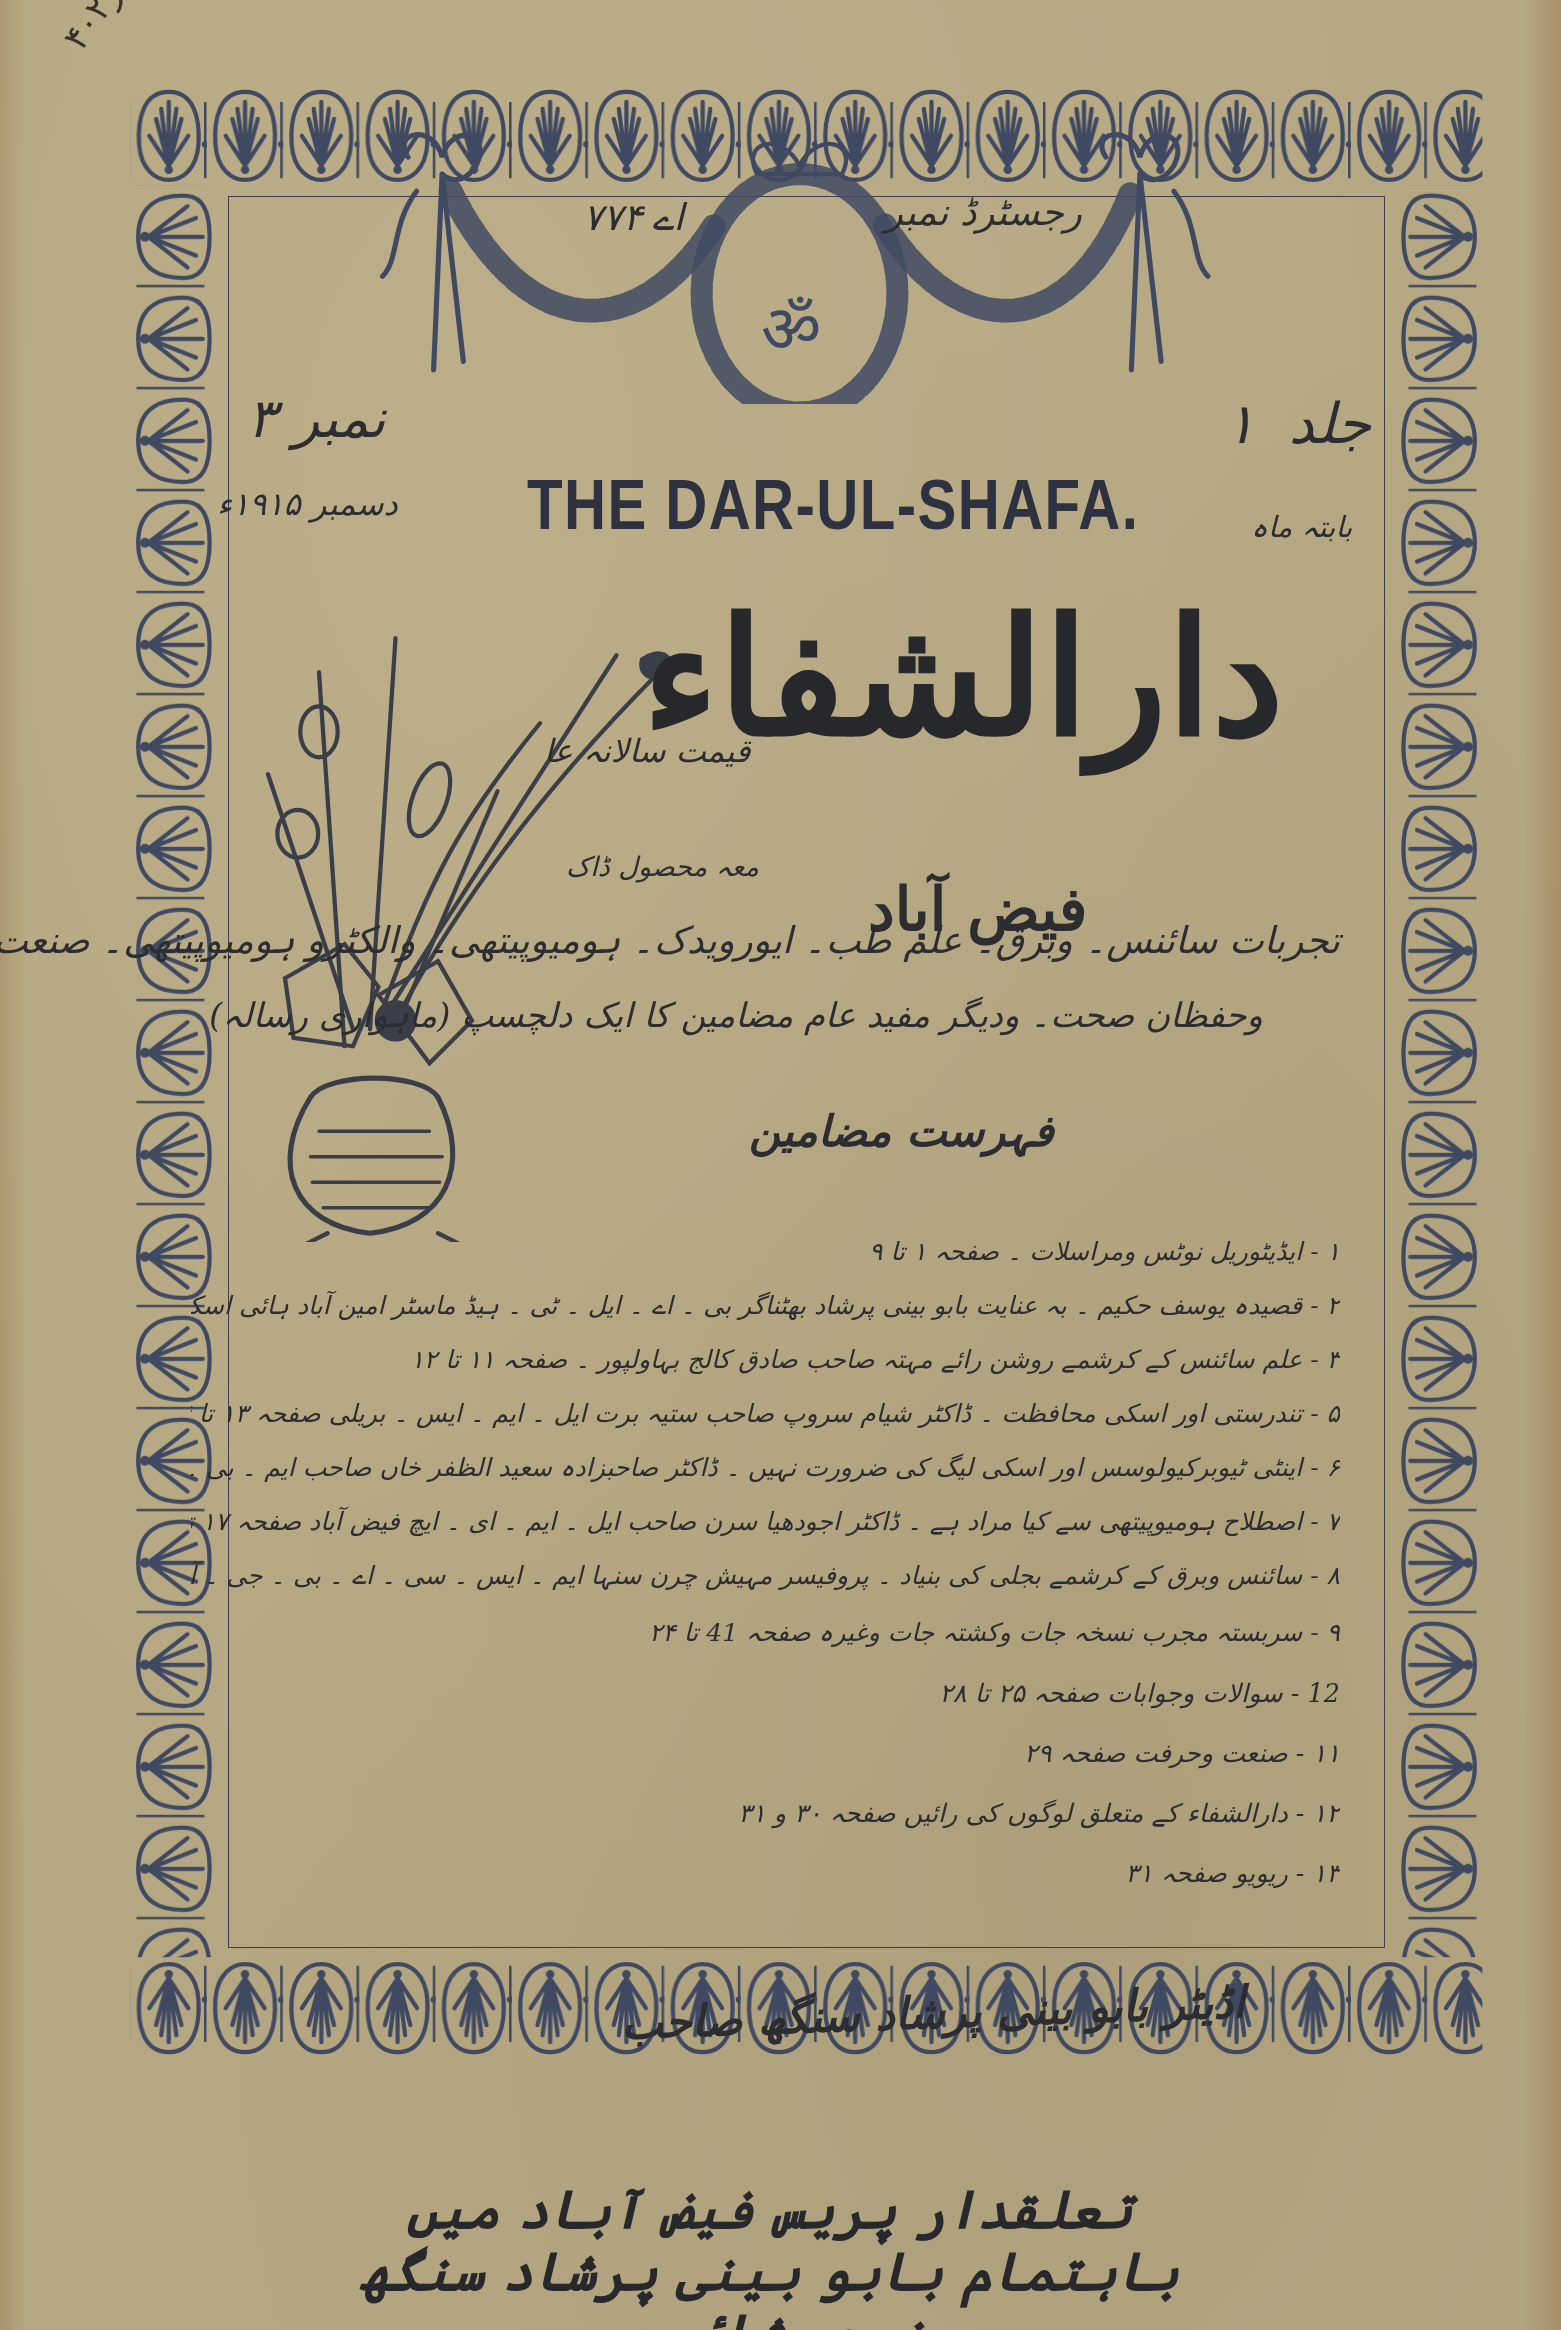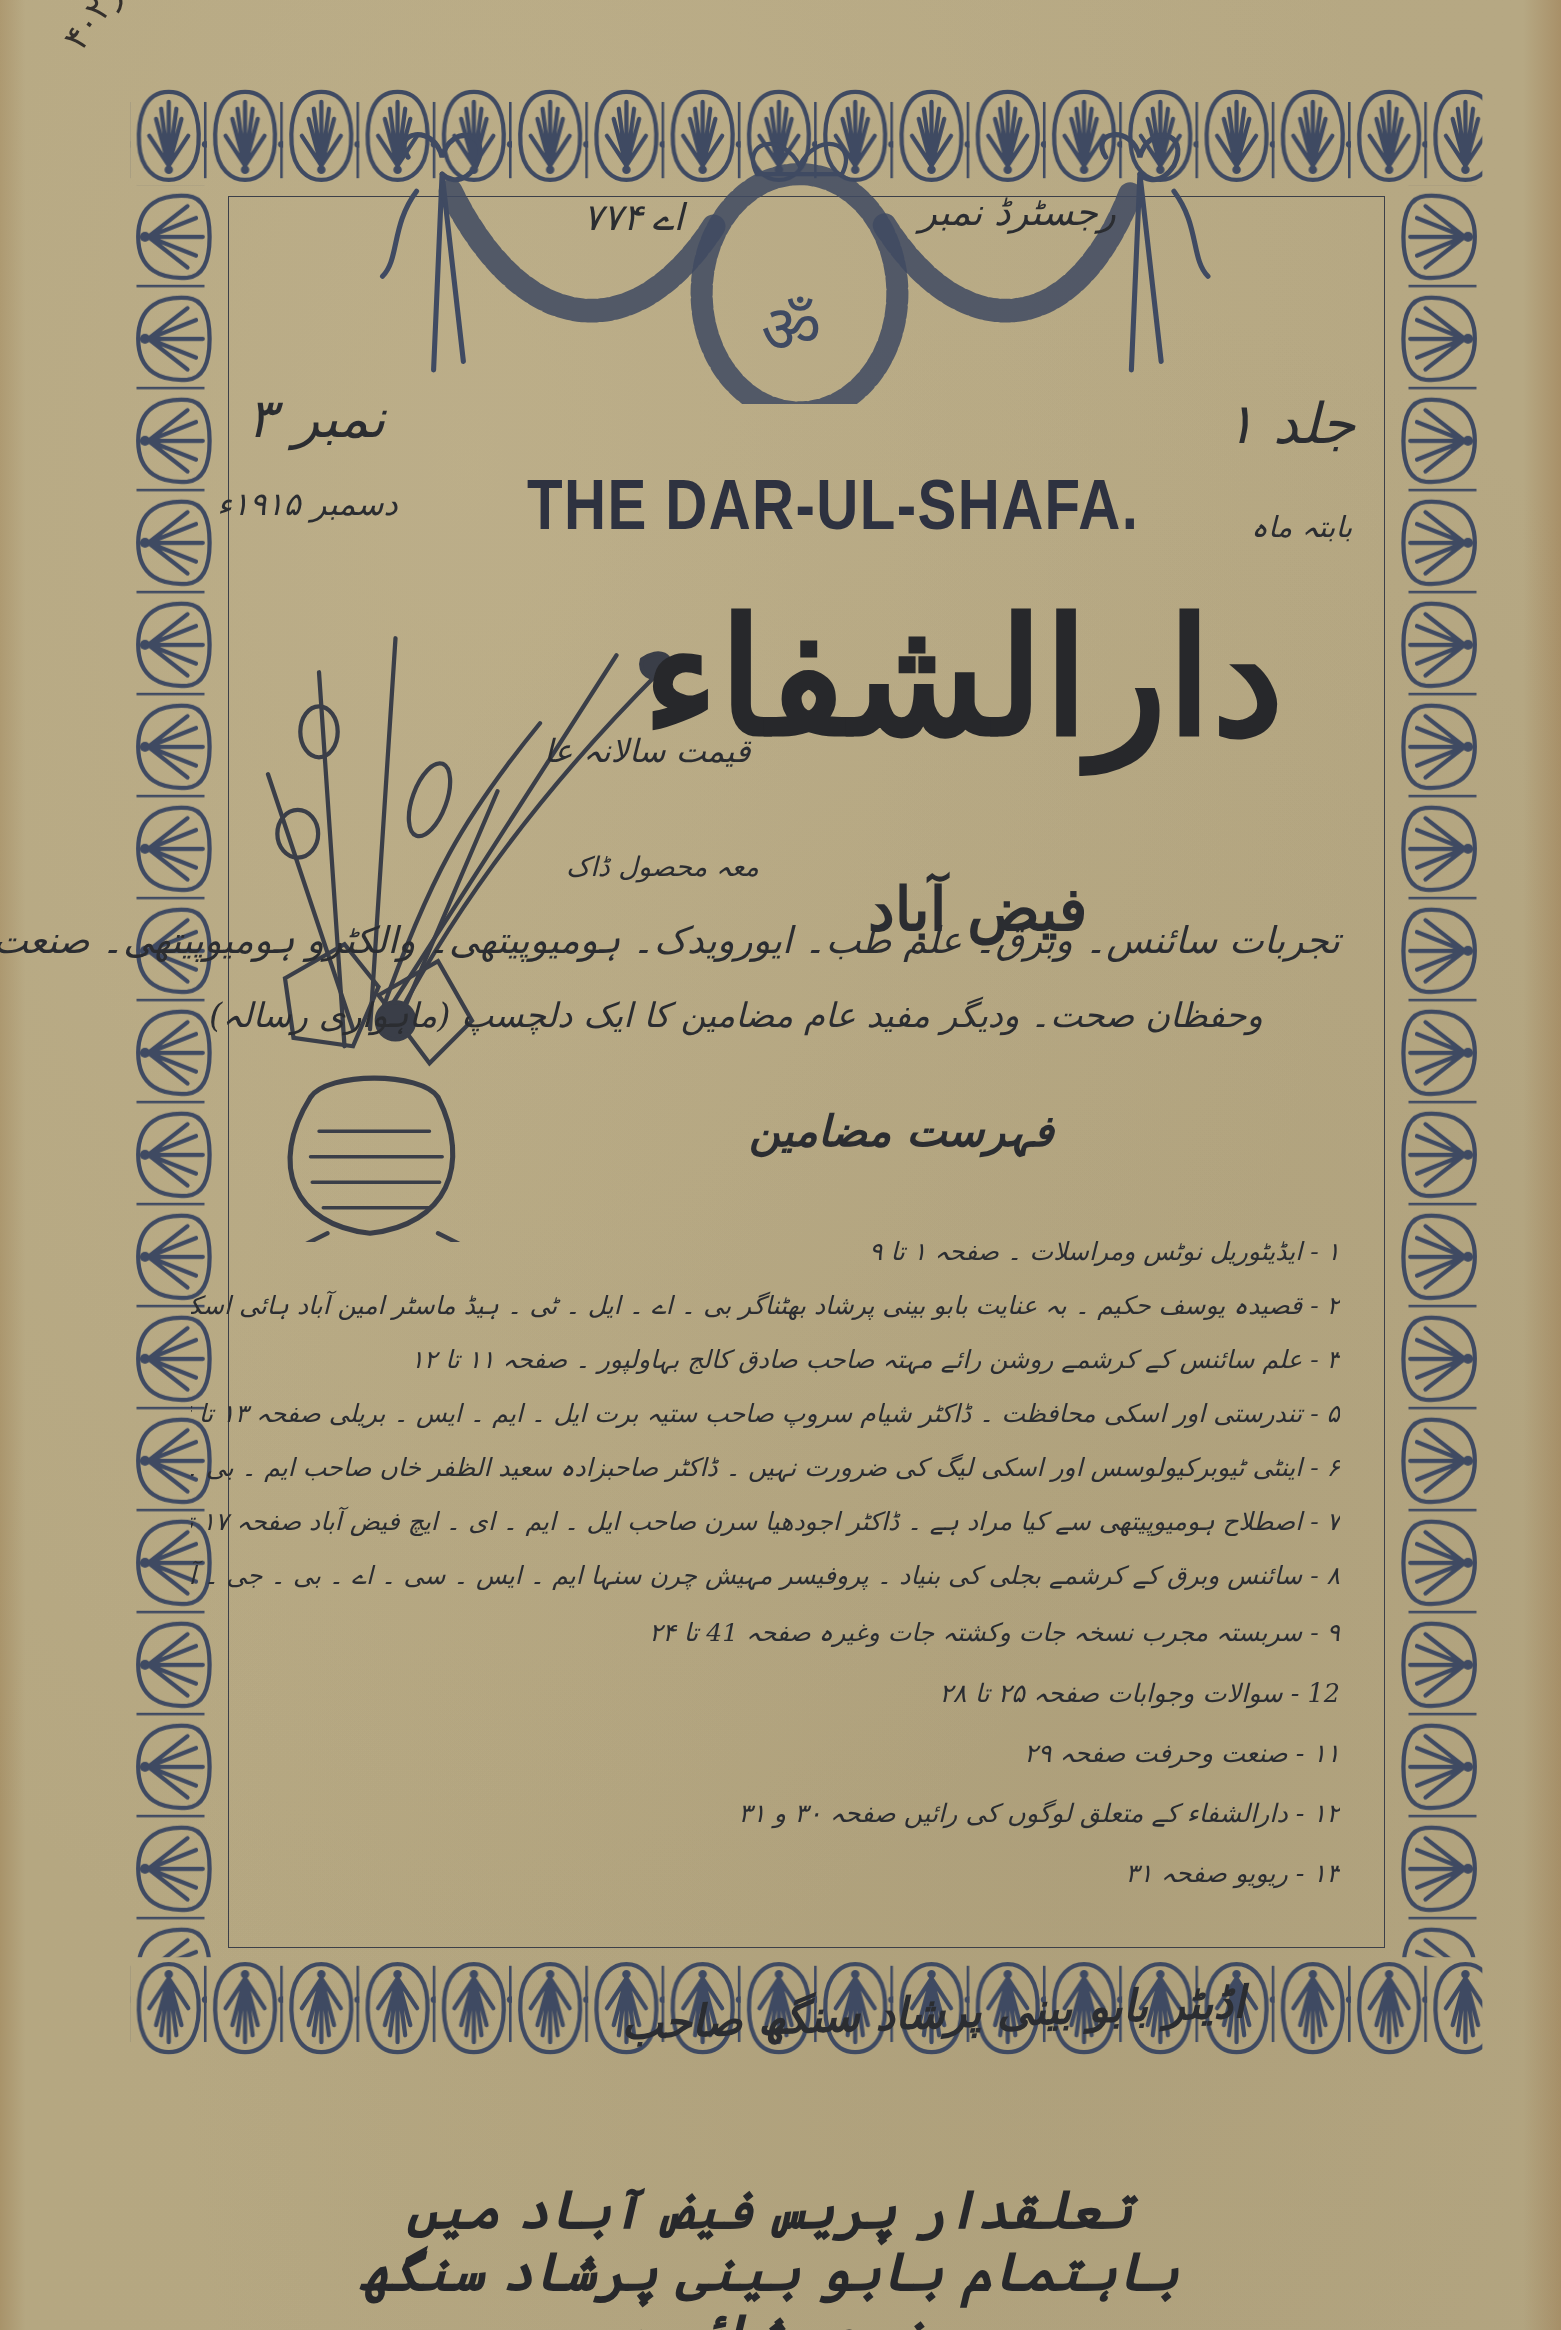--- a/index.html
+++ b/index.html
@@ -40,37 +40,37 @@
   .border-strip svg { display: block; }
 
   .inner-rule {
     position: absolute; left: 100px; top: 111px; right: 100px; bottom: 111px;
     border: 1.7px solid #3c3f48;
   }
 
   
   .garland { position: absolute; left: 357px; top: 123px; width: 885px; height: 281px; }
   .reg-label {
-    position: absolute; top: 191px; left: 919px; font-size: 37px;
+    position: absolute; top: 191px; left: 885px; font-size: 37px;
     direction: rtl; color: #2b2d31; font-family: "DejaVu Serif", serif; font-style: italic;
   }
   .reg-number {
     position: absolute; top: 196px; left: 583px; font-size: 37px; direction: rtl;
     color: #2b2d31; font-family: Liberation Serif, serif; font-style: italic;
   }
   .om-symbol {
     position: absolute; left: 740px; top: 281px; width: 102px; text-align: center;
     font-size: 66px; color: #3f4a62;
   }
 
   .side-label {
     position: absolute; direction: rtl; font-family: "DejaVu Serif", serif;
     color: #2b2d31; font-style: italic; white-space: nowrap;
   }
-  .volume-label { left: 1225px; top: 391px; font-size: 56px; }
+  .volume-label { left: 1225px; top: 391px; font-size: 56px; font-family: Liberation Mono, monospace; }
   .frequency-label { left: 1251px; top: 510px; font-size: 29px; }
   .issue-label { left: 247px; top: 387px; font-size: 54px; }
   .date-label { left: 217px; top: 485px; font-size: 32px; }
 
   .english-title {
     position: absolute; left: 527px; top: 464px; width: 476px;
     font-family: "Liberation Sans", sans-serif; font-weight: bold;
     font-size: 71px; letter-spacing: 1.7px; color: #2e3240;
     transform: scaleX(0.82); transform-origin: left center; white-space: nowrap;
   }

